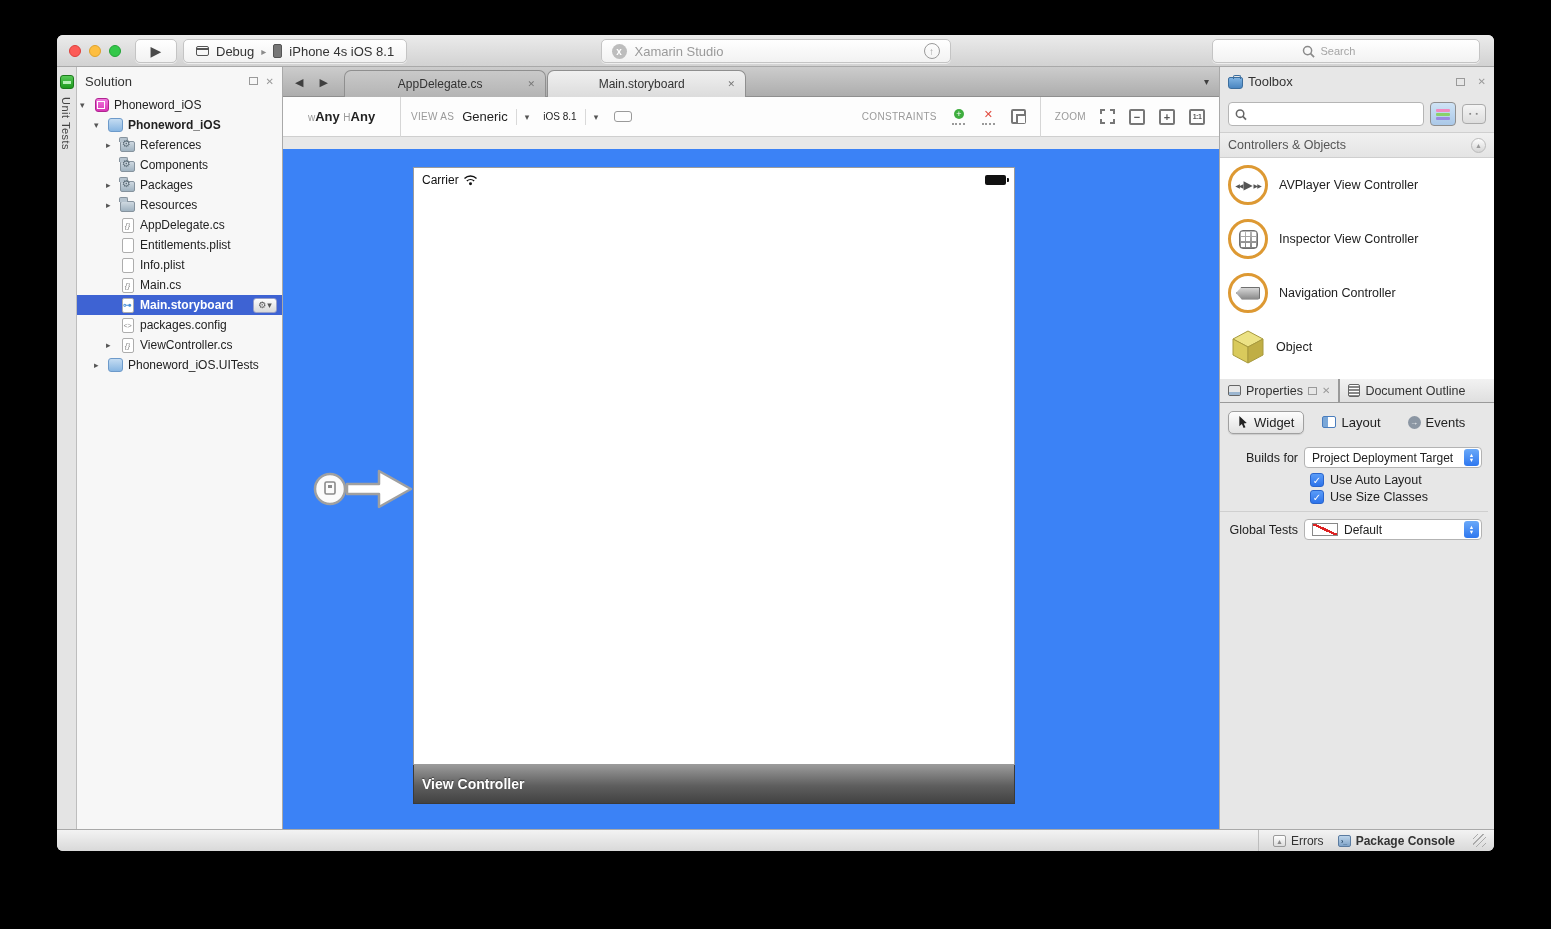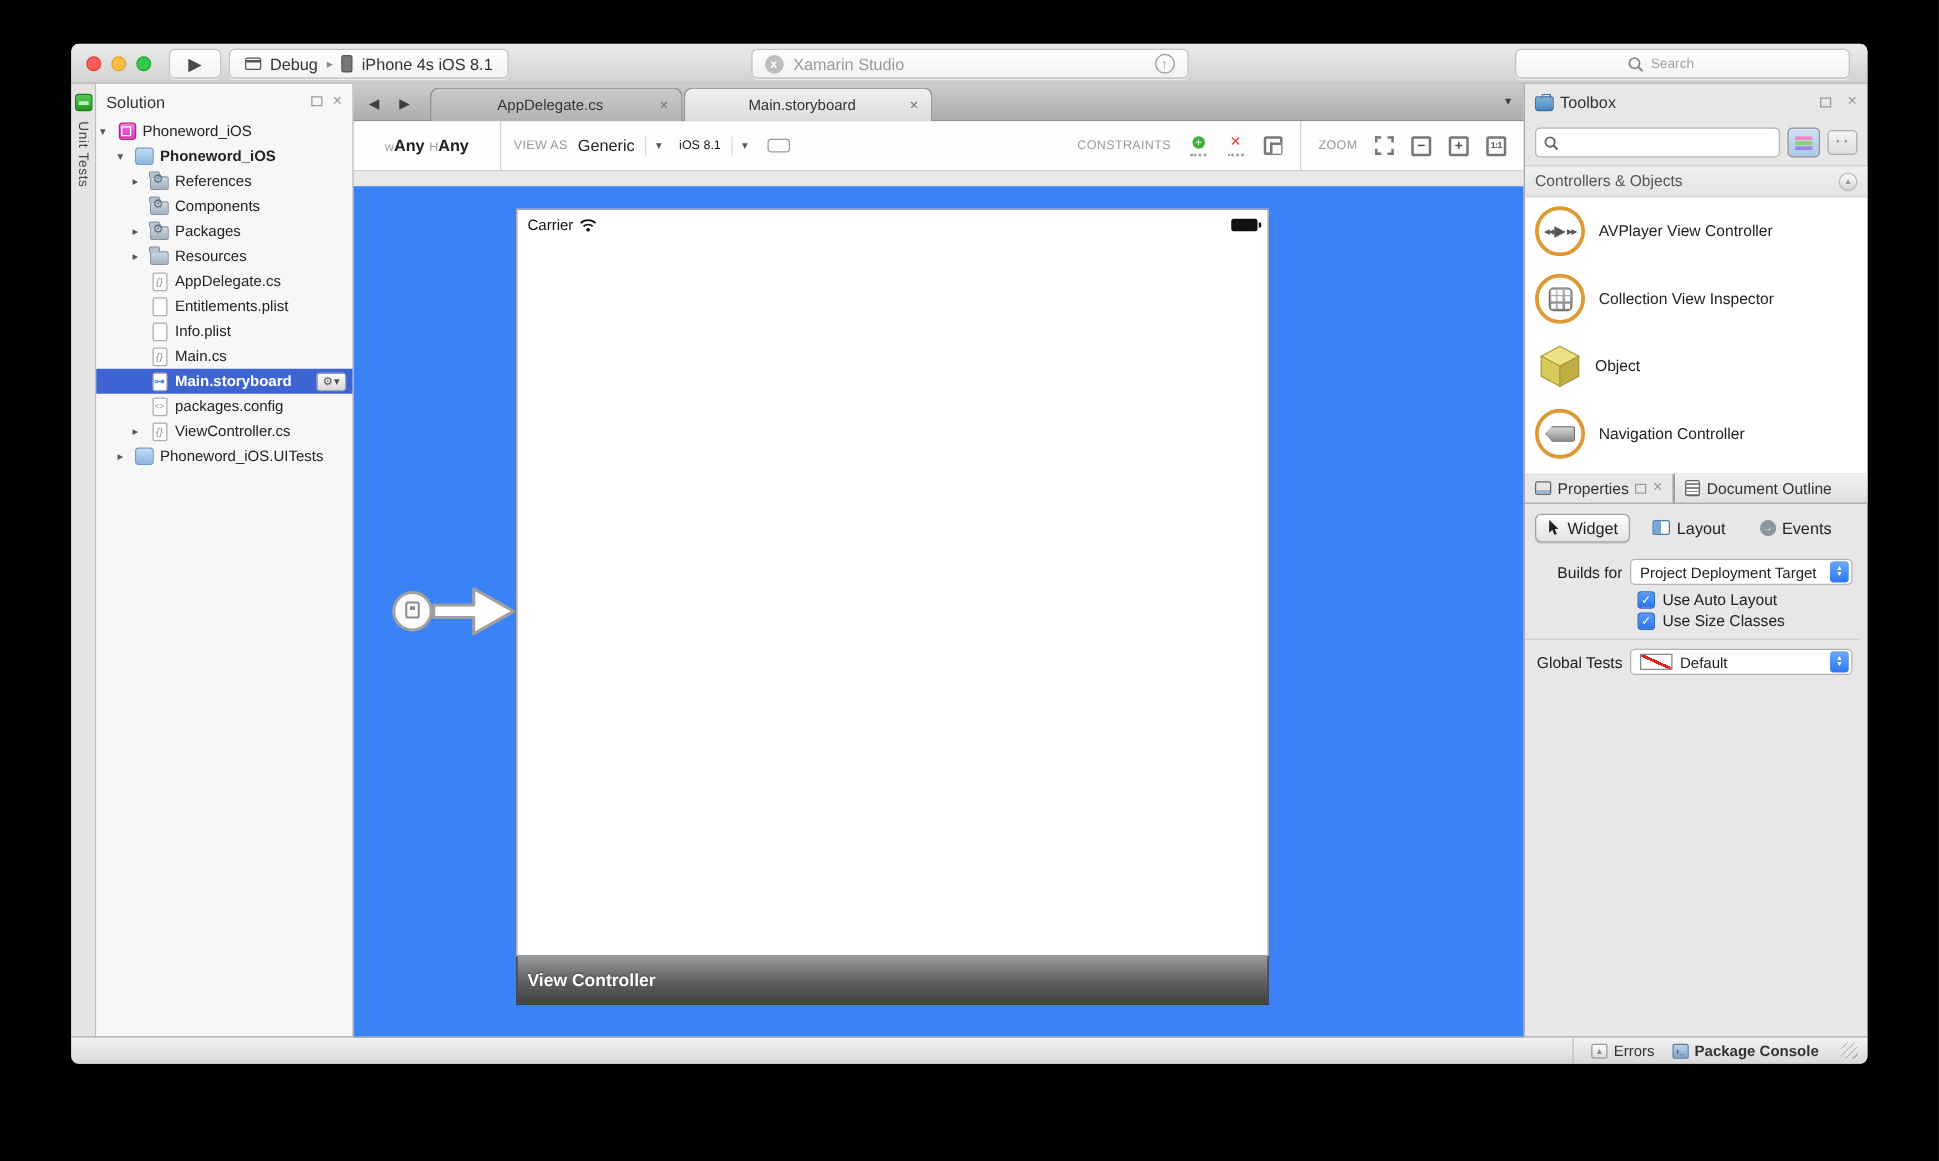--- a/index.html
+++ b/index.html
@@ -464,35 +464,35 @@
               <i></i>
               <i></i>
               <i></i>
               <i></i>
               <i></i>
               <i></i>
               <i></i>
               <i></i>
             </span>
           </span>
-        <span>Collection View Inspector</span>
+        <span>Inspector View Controller</span>
+      </div>
+      <div class="tbx-item">
+        <span class="ring">
+            <span class="nav-inner"></span>
+          </span>
+        <span>Navigation Controller</span>
       </div>
       <div class="tbx-item">
         <svg class="cube" viewBox="0 0 34 36">
           <polygon points="17,2 32,10 17,18 2,10" fill="#ece285" stroke="#a89a3e" stroke-width="1"></polygon>
           <polygon points="2,10 17,18 17,34 2,26" fill="#d9ca5c" stroke="#a89a3e" stroke-width="1"></polygon>
           <polygon points="32,10 17,18 17,34 32,26" fill="#c0ae45" stroke="#a89a3e" stroke-width="1"></polygon>
         </svg>
         <span>Object</span>
-      </div>
-      <div class="tbx-item">
-        <span class="ring">
-            <span class="nav-inner"></span>
-          </span>
-        <span>Navigation Controller</span>
       </div>
     </div>
 
     <div class="prop-tabs">
       <div class="ptab active">
         <span class="prop-icon"></span>
         <span>Properties</span>
         <span class="mini-sq"></span>
         <span class="mini-x">✕</span>
       </div>

